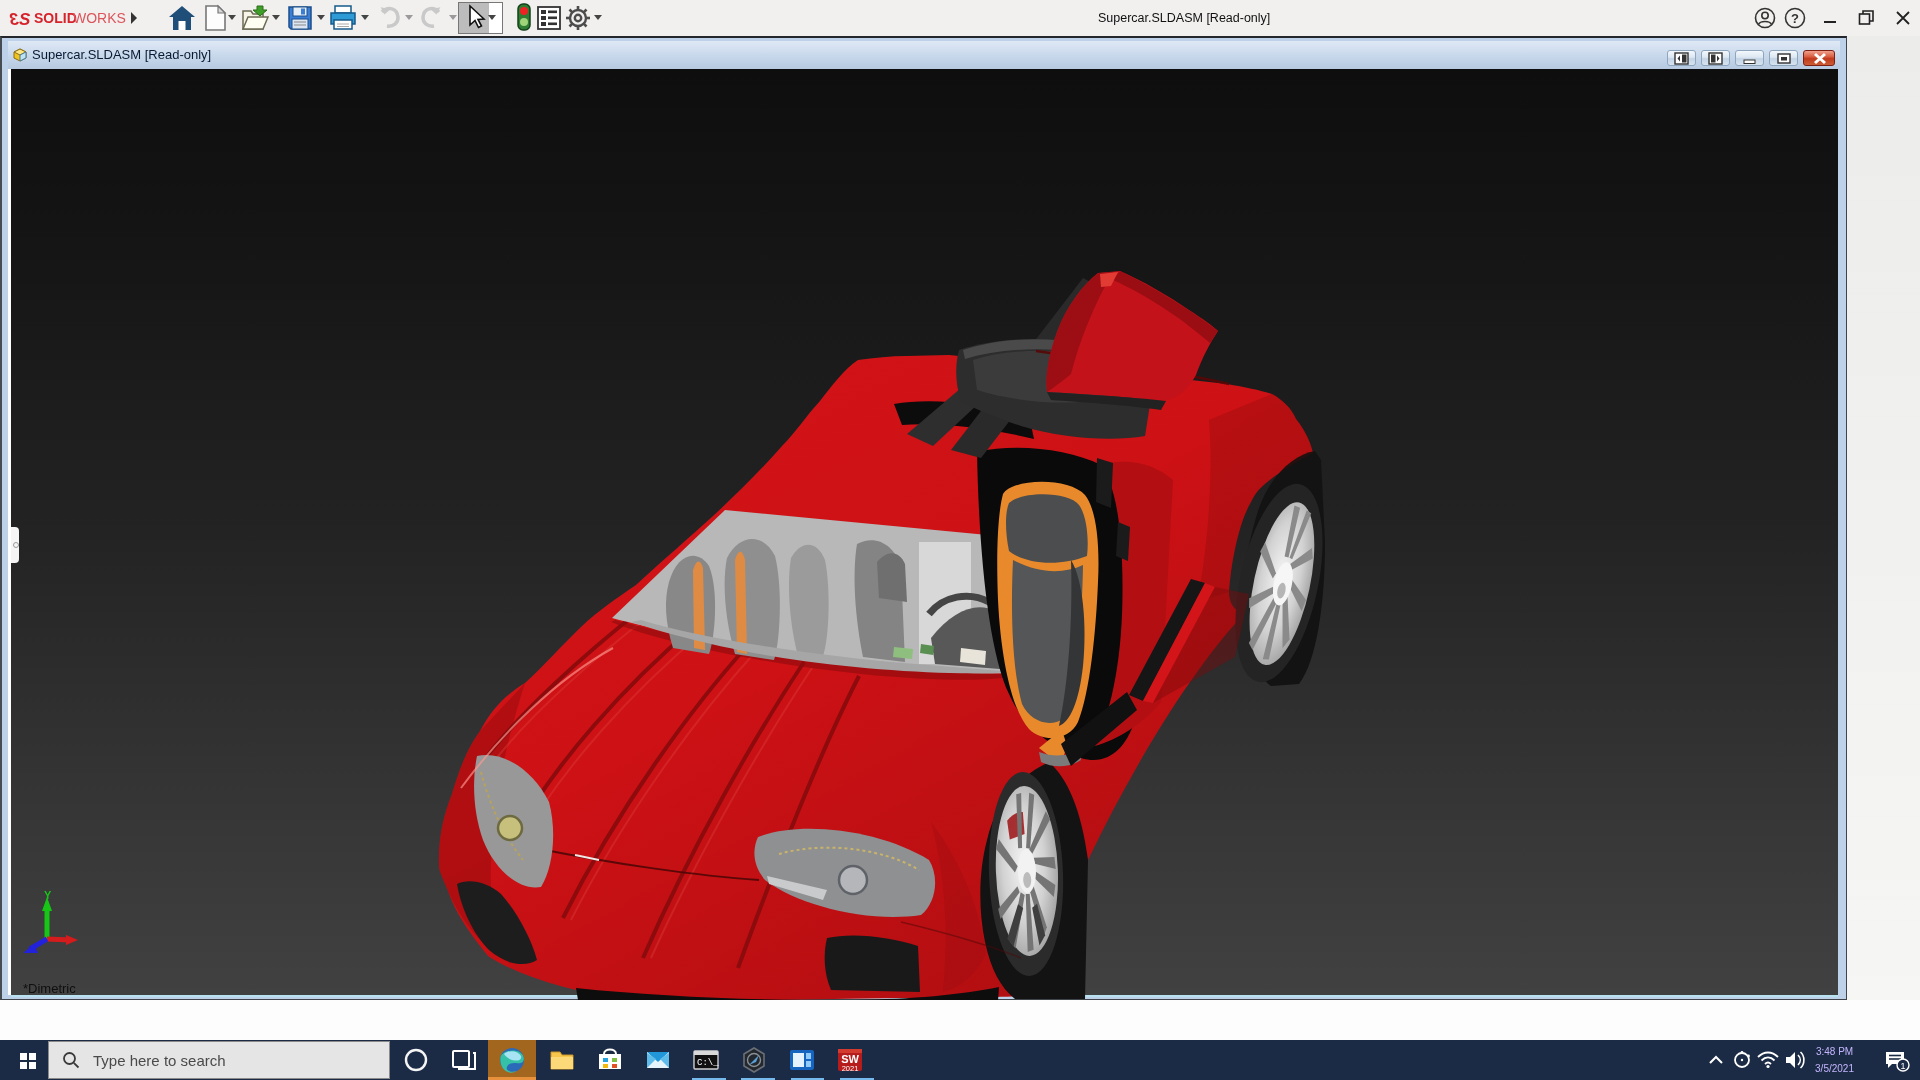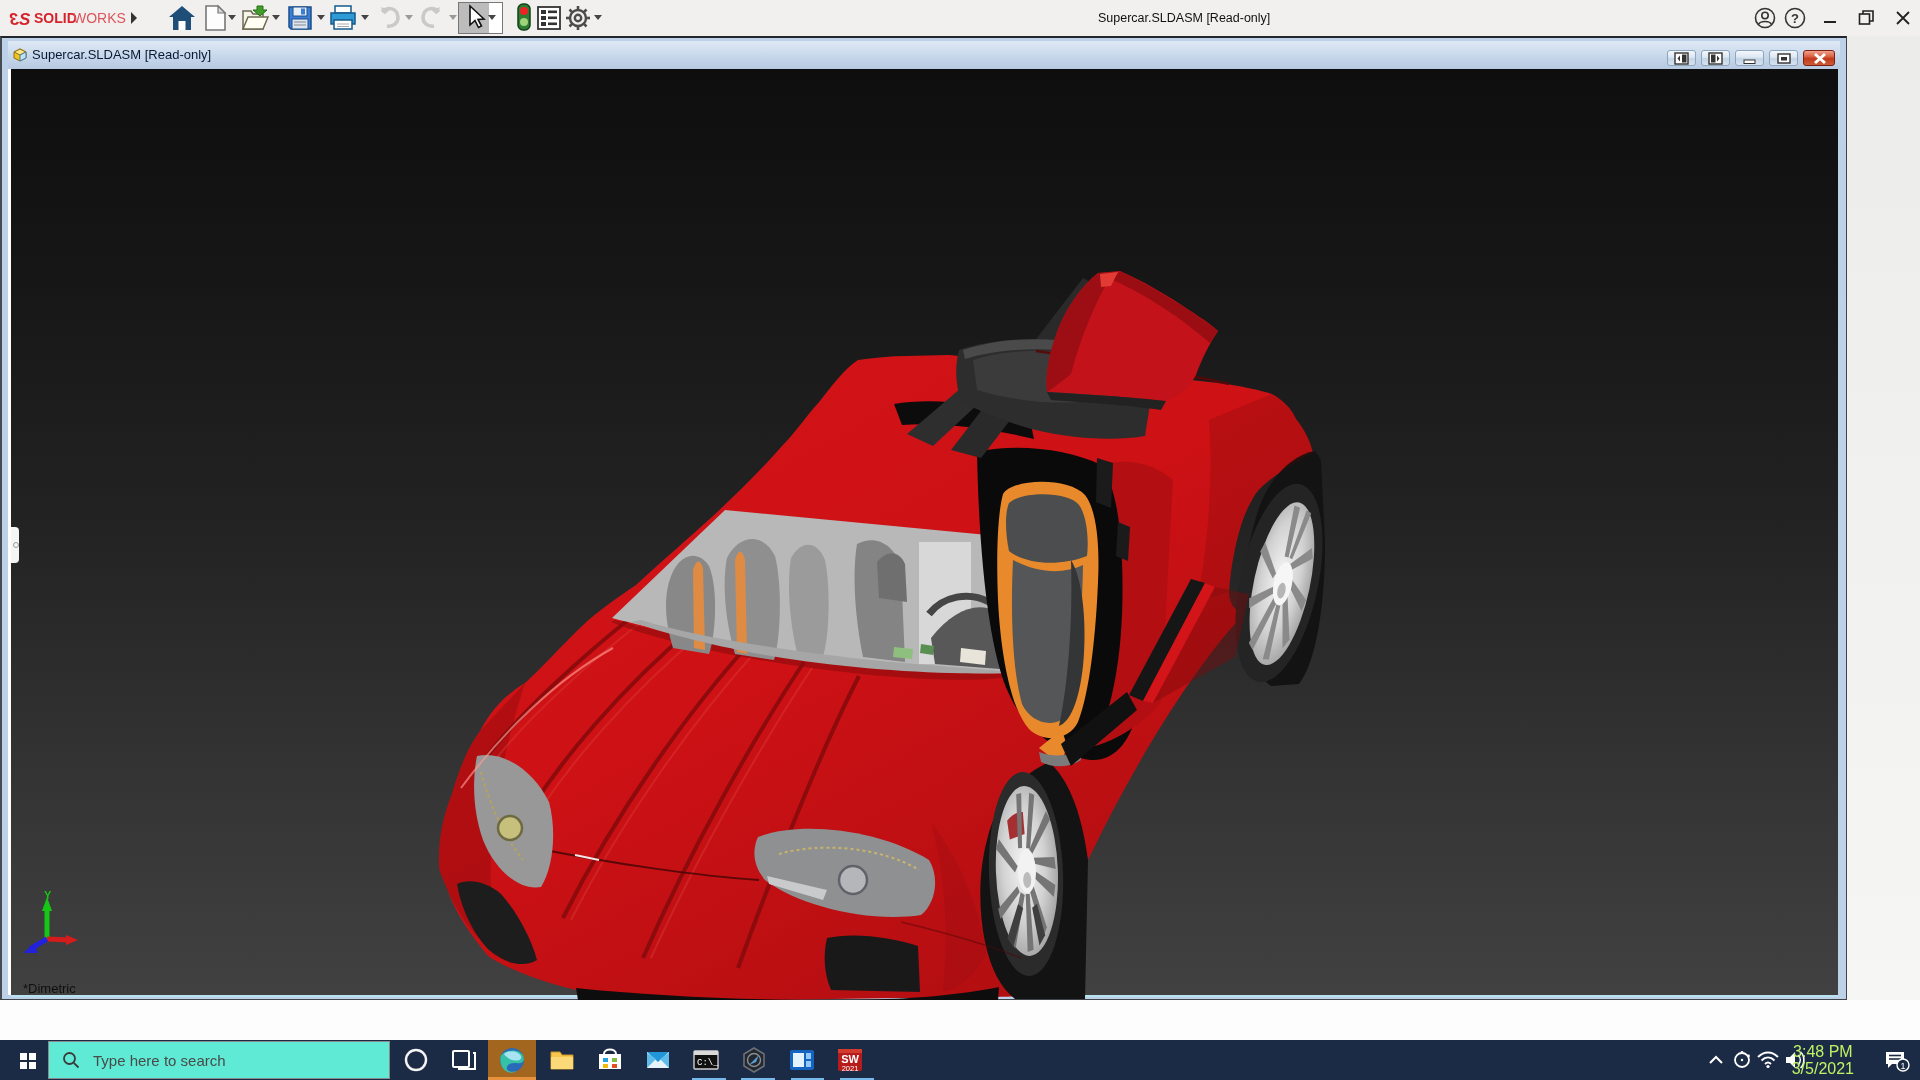--- a/index.html
+++ b/index.html
@@ -24,25 +24,25 @@
 #dicon{position:absolute;left:3px;top:4px;width:18px;height:18px;}
 .dbtn{position:absolute;top:9px;width:29px;height:16px;border:1px solid #8ea6bd;border-radius:3px;background:linear-gradient(180deg,#f4f8fc 0%,#dce7f2 45%,#c3d4e6 55%,#d7e3f0 100%);}
 .dbtnred{border:1px solid #7e2014;background:linear-gradient(180deg,#f0a08c 0%,#d95f42 40%,#c03a1c 55%,#cc5d36 100%);}
 #viewport{position:absolute;left:9px;top:31px;width:1827px;height:928px;border-bottom:2px solid #b8e2ef;background:linear-gradient(180deg,#0e0e0e 0%,#161616 22%,#232323 50%,#333333 75%,#414141 100%);}
 #vpwhiteL{position:absolute;left:6px;top:31px;width:3px;height:926px;background:#fff;}
 #dimetric{position:absolute;left:12px;top:912px;font-size:13px;font-weight:normal;color:#0f0f0f;}
 #sidetab{position:absolute;left:0px;top:458px;width:8px;height:36px;background:#f5f5f5;border-radius:0 4px 4px 0;}
 #sidetab:after{content:"";position:absolute;left:2px;top:15px;width:4px;height:4px;border-radius:50%;border:1px solid #999;}
 
 #taskbar{position:absolute;left:0;top:1040px;width:1920px;height:40px;background:#1c2b45;}
-#searchbox{position:absolute;left:48px;top:1px;width:342px;height:38px;background:#5eead4;border:1px solid #8a8a8a;display:flex;align-items:center;}
+#searchbox{position:absolute;left:48px;top:1px;width:342px;height:38px;background:#e5e5e5;border:1px solid #8a8a8a;display:flex;align-items:center;}
 #searchbox span{color:#4a4a4a;font-size:15px;margin-left:12px;}
 .tbico{position:absolute;top:0px;width:48px;height:40px;display:flex;align-items:center;justify-content:center;}
 .underline{position:absolute;top:38px;height:2px;background:#76b9ed;}
-#clock{position:absolute;right:66px;top:3px;text-align:center;font-size:16px;color:#bef264;line-height:17px;}
+#clock{position:absolute;right:66px;top:3px;text-align:center;font-size:10px;color:#c4b5fd;line-height:17px;}
 </style>
 </head>
 <body>
 <div id="root">
 
   <div id="topbar">
     <div id="apptitle">Supercar.SLDASM [Read-only]</div>
     <div id="swlogo">
       <svg width="120" height="24" viewBox="0 0 120 24">
         <text transform="translate(11,18.5) scale(-1,1)" font-size="17" font-weight="bold" font-style="italic" fill="#d6232b" font-family="Liberation Sans">3</text>

